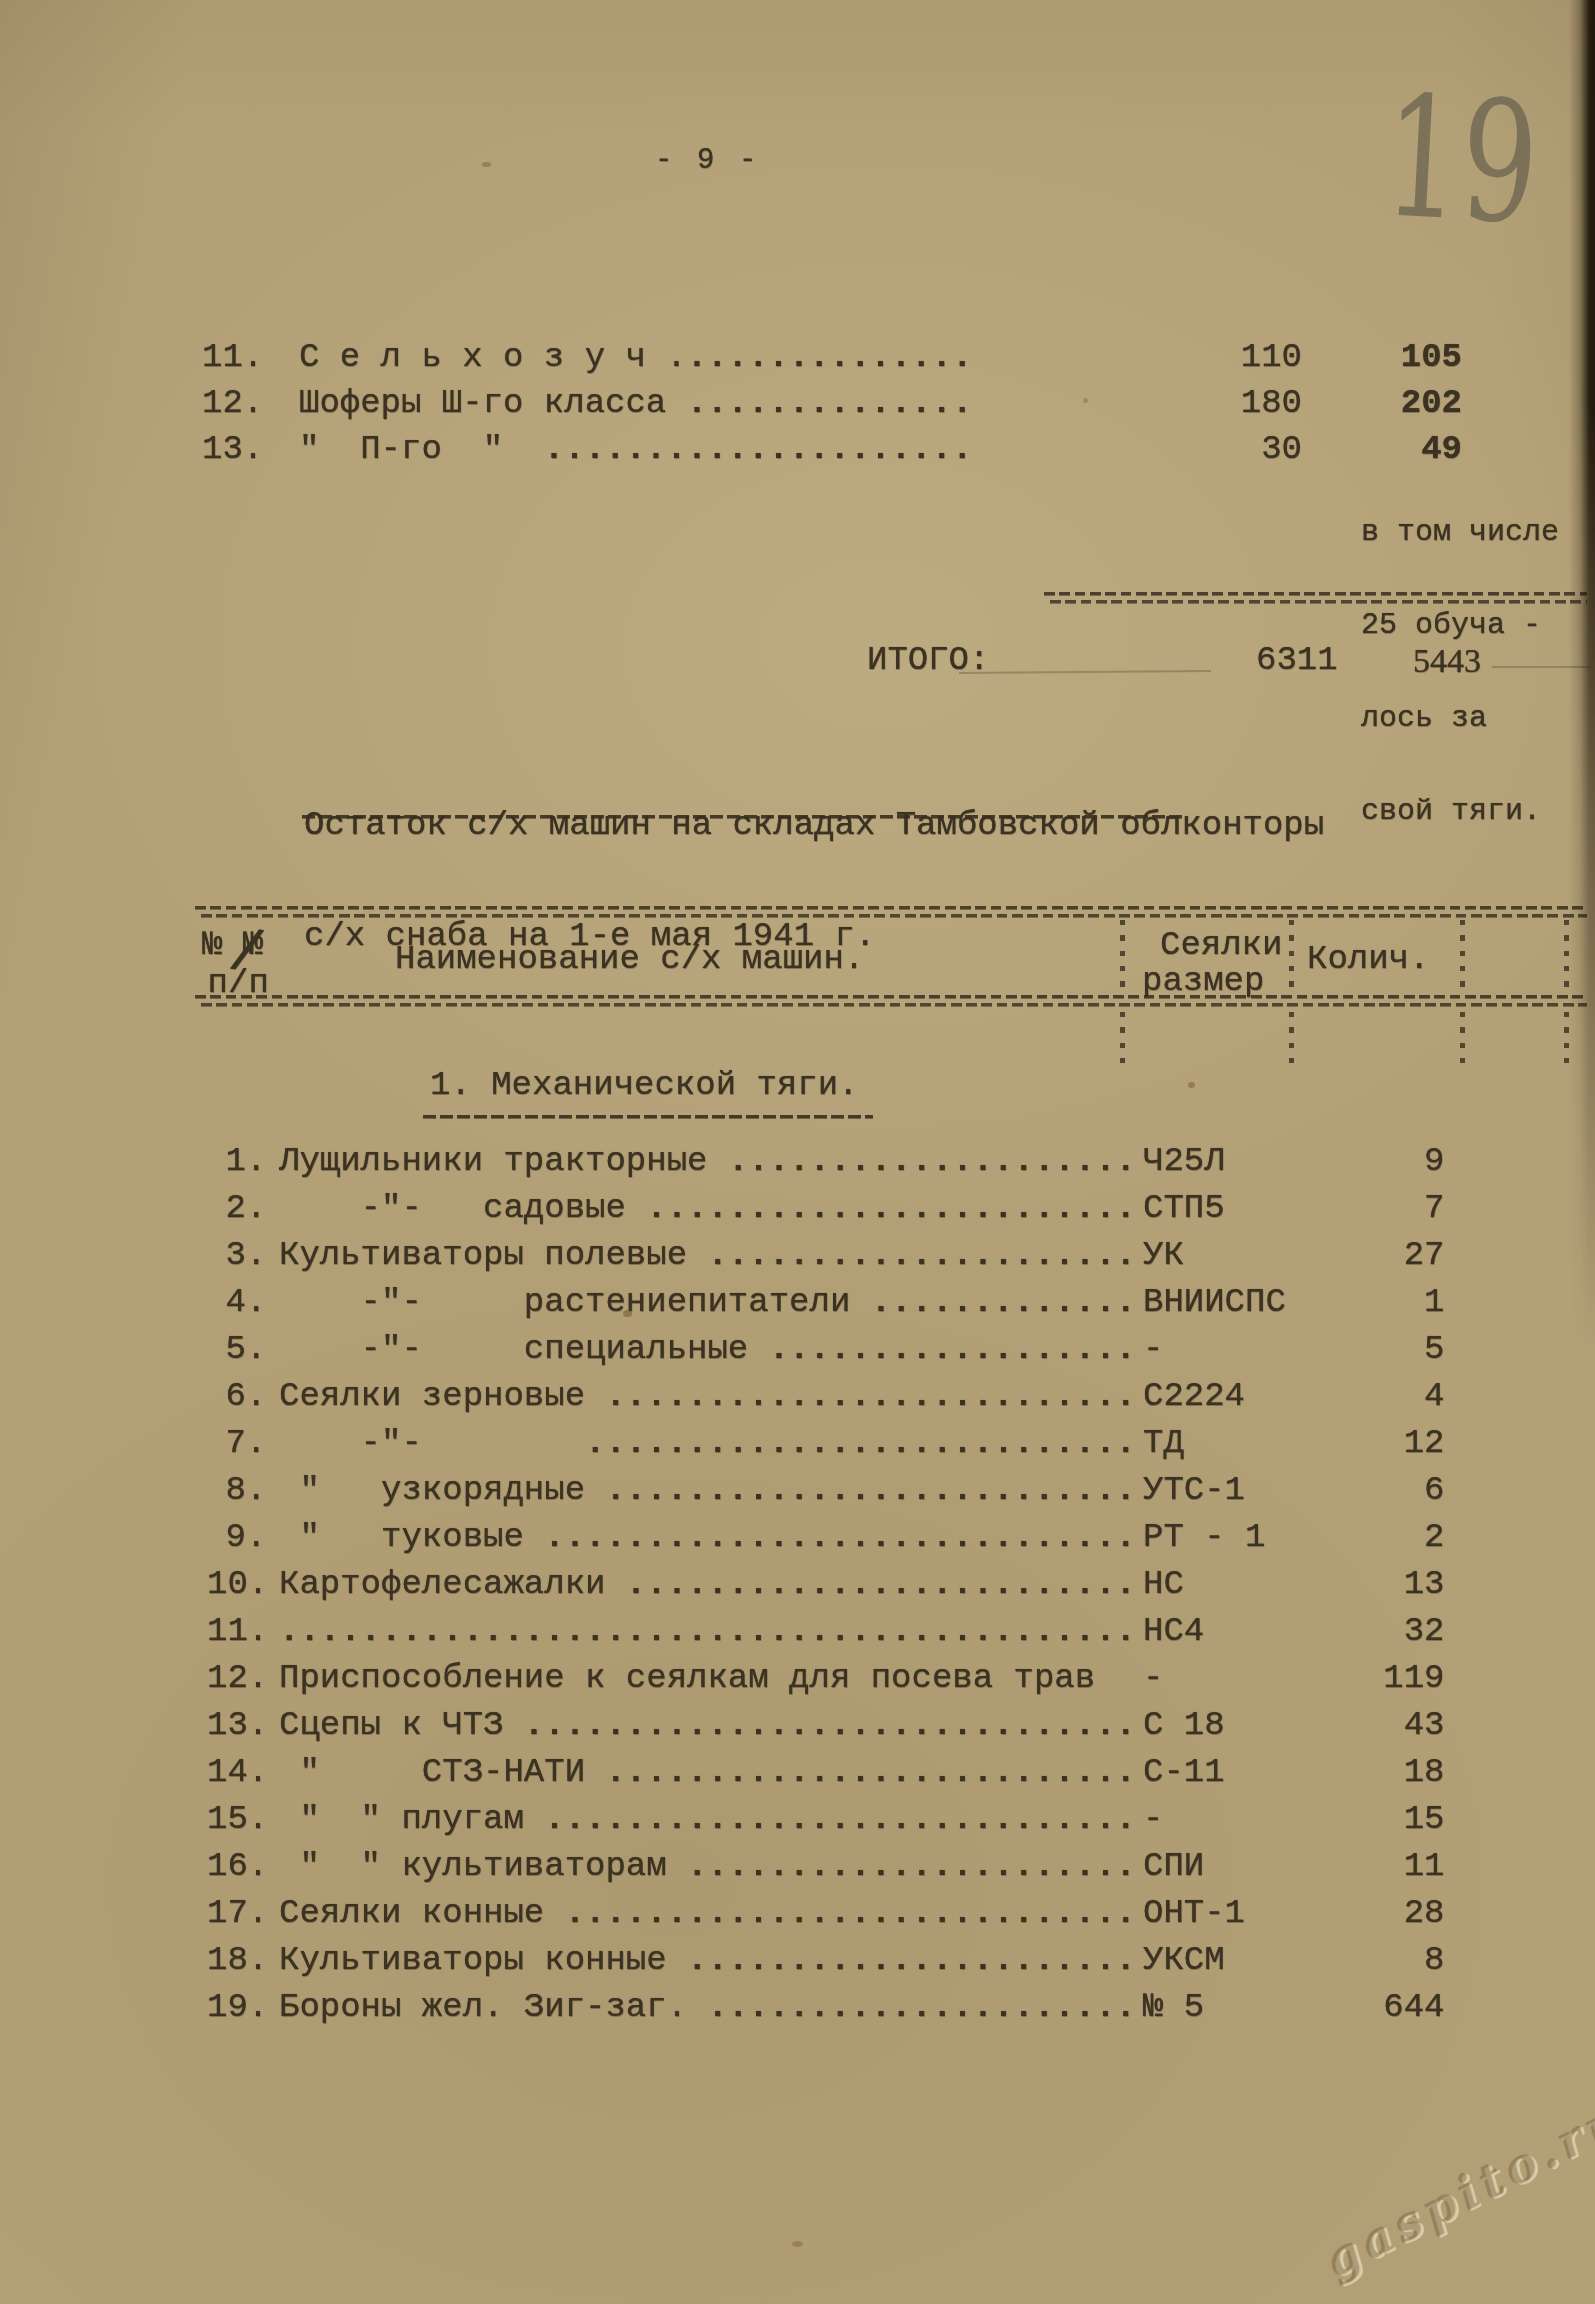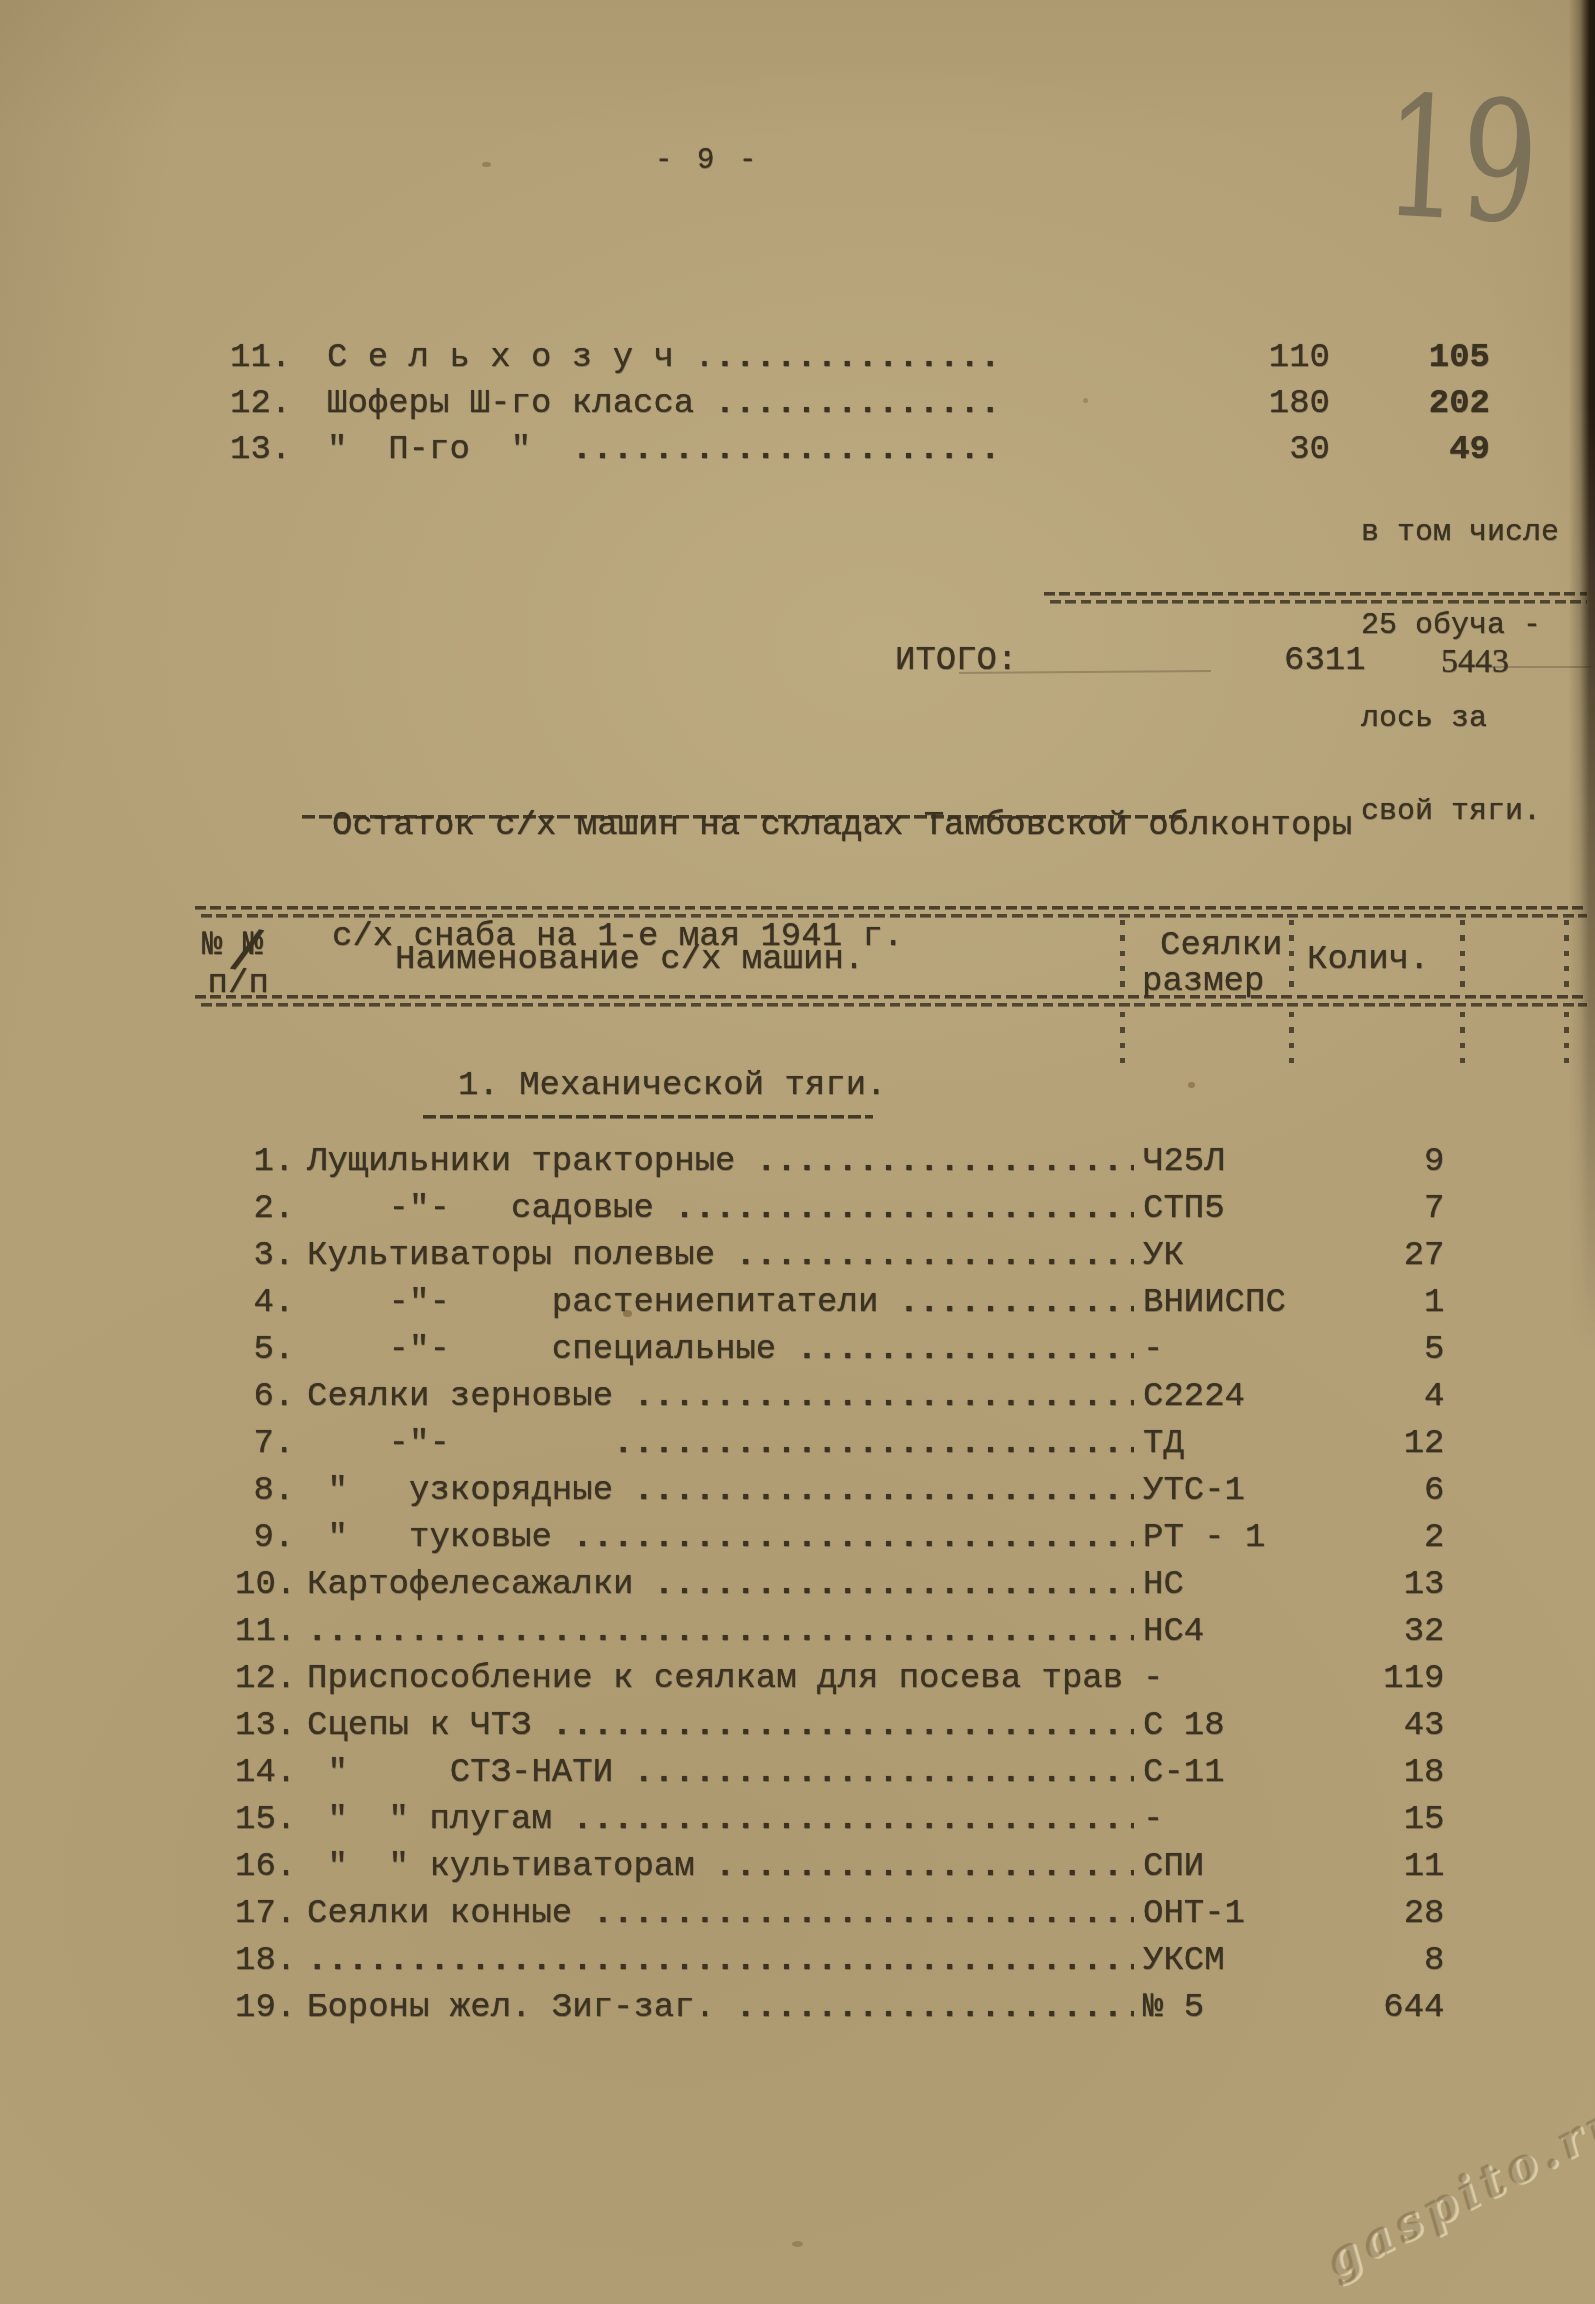--- a/index.html
+++ b/index.html
@@ -11,21 +11,21 @@
     background-color:#b3a077;
     background-image:
       radial-gradient(1170px 855px at 55% 28%, rgba(255,241,200,0.12), rgba(0,0,0,0) 70%),
       radial-gradient(1350px 990px at 42% 82%, rgba(120,95,55,0.10), rgba(0,0,0,0) 75%),
       linear-gradient(100deg, rgba(105,85,50,0.16) 0%, rgba(0,0,0,0) 10%),
       linear-gradient(260deg, rgba(105,85,50,0.10) 0%, rgba(0,0,0,0) 8%),
       linear-gradient(180deg, rgba(120,100,60,0.10) 0%, rgba(0,0,0,0) 6%);
   }
   .ink{text-shadow:0 0 0.9px rgba(59,50,34,0.85), 0.5px 0.5px 0 rgba(59,50,34,0.35);}
   .abs{position:absolute;}
-  .tx{font-size:34px;line-height:1.15;white-space:pre;margin-left:28px;}
+  .tx{font-size:34px;line-height:1.15;white-space:pre;}
 
   
   .dline{
     height:11.7px;background-repeat:no-repeat;
     background-image:
       repeating-linear-gradient(90deg, rgba(55,46,30,.85) 0 10.8px, rgba(55,46,30,0) 10.8px 15.3px),
       repeating-linear-gradient(90deg, rgba(55,46,30,.80) 0 10.8px, rgba(55,46,30,0) 10.8px 15.3px);
     background-size:100% 3.6px,100% 3.6px;background-position:0 0,6.3px 8px;
   }
   
@@ -304,20 +304,21 @@
     <div class="t-row ink tx">
       <span class="t-num">17.</span>
       <span class="t-name">Сеялки конные </span>
       <span class="leader"></span>
       <span class="t-mark">ОНТ-1</span>
       <span class="t-qty">28</span>
     </div>
 
     <div class="t-row ink tx">
       <span class="t-num">18.</span>
+      <span class="t-name">Культиваторы конные </span>
       <span class="leader"></span>
       <span class="t-mark">УКСМ</span>
       <span class="t-qty">8</span>
     </div>
 
     <div class="t-row ink tx">
       <span class="t-num">19.</span>
       <span class="t-name">Бороны жел. Зиг-заг. </span>
       <span class="leader"></span>
       <span class="t-mark">№ 5</span>

